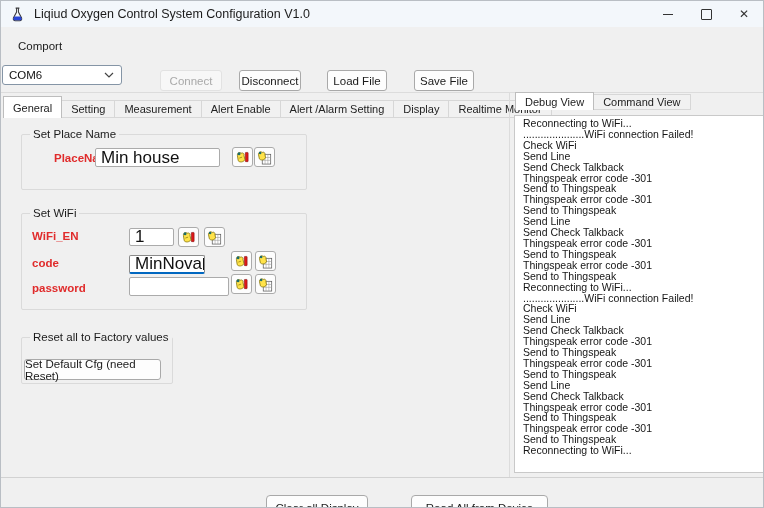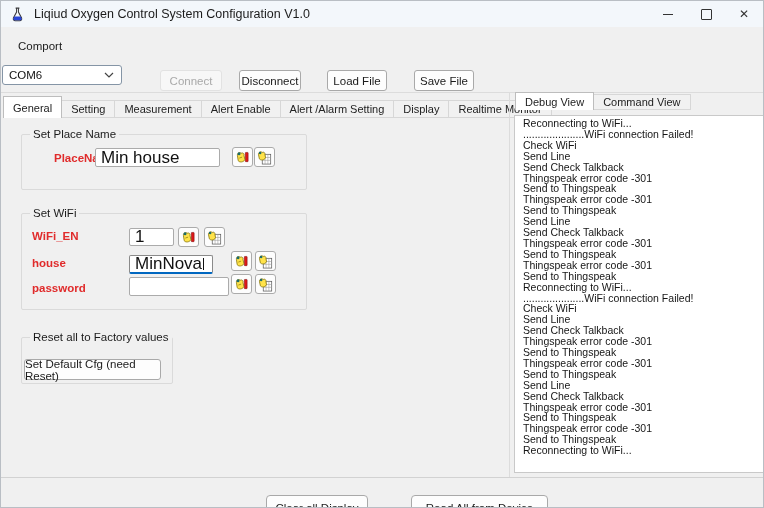--- a/index.html
+++ b/index.html
@@ -162,22 +162,22 @@
       <svg>
           <use href="#ic-write"></use>
         </svg>
     </div>
     <div class="icon-btn" style="left:182px;top:13px;">
       <svg>
           <use href="#ic-save"></use>
         </svg>
     </div>
 
-    <span class="red-label" style="left: 10px; top: 43px; color: rgb(224, 43, 43);">house</span>
-    <div class="field focused" style="left:107px;top:41px;width:84px;height:19px;">
+    <span class="red-label" style="left: 10px; top: 43px; color: rgb(224, 43, 43);">code</span>
+    <div class="field focused" style="left:107px;top:41px;width:76px;height:19px;">
       <span>MinNova</span>
       <span class="caret"></span>
     </div>
     <div class="icon-btn" style="left:209px;top:37px;">
       <svg>
           <use href="#ic-write"></use>
         </svg>
     </div>
     <div class="icon-btn" style="left:233px;top:37px;">
       <svg>

